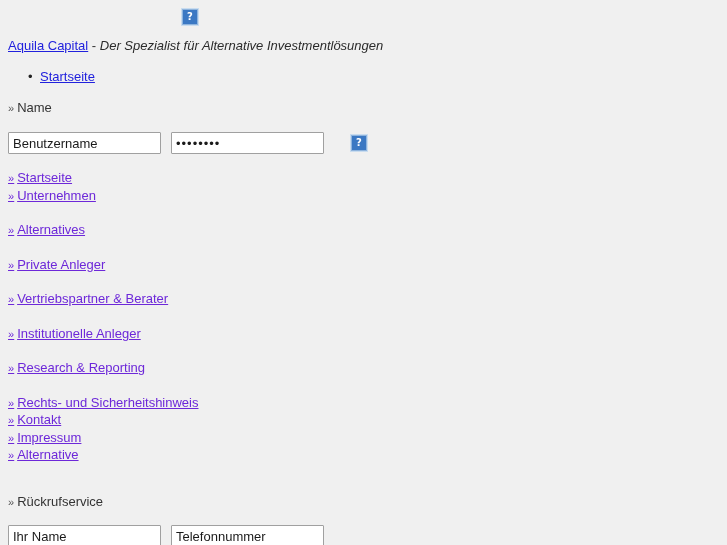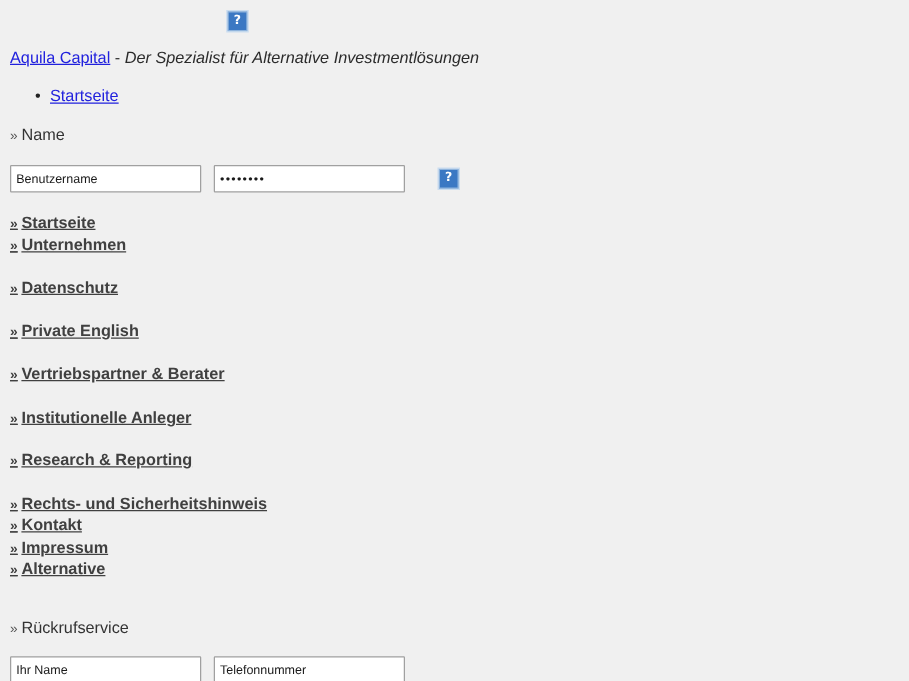--- a/index.html
+++ b/index.html
@@ -124,42 +124,41 @@
     left: 8px;
     display: flex;
     align-items: center;
   }
   .txt {
     box-sizing: border-box;
     height: 22px;
     border: 1px solid #a0a0a0;
     background: #ffffff;
     font-family: "Liberation Sans", "DejaVu Sans", sans-serif;
-    font-size: 10px;
+    font-size: 13px;
     color: #1a1a1a;
     padding: 1px 4px;
     border-radius: 1px;
     outline: none;
   }
   .txt.user { width: 153px; }
   .txt.pass { width: 153px; margin-left: 10px; letter-spacing: 1px; }
   .txt.name { width: 153px; }
   .txt.phone { width: 153px; margin-left: 10px; }
   .row-icon { margin-left: 27px; }
 
   
   .nav-link {
     position: absolute;
     left: 8px;
-    color: #404040;
+    color: #6d28d9;
     text-decoration: underline;
     font-size: 13px;
     white-space: nowrap;
     cursor: pointer;
-    font-weight: bold;
   }
   .nav-link .chev {
     text-decoration: underline;
     font-size: 11px;
     margin-right: 3px;
   }
 </style>
 </head>
 <body>
 
@@ -184,22 +183,22 @@
   </div>
 
   <div class="form-row" style="top:132px">
     <input class="txt user" type="text" value="Benutzername" style="">
     <input class="txt pass" type="text" value="••••••••" style="">
     <span class="broken-img row-icon"></span>
   </div>
 
   <a class="nav-link" style="top:170px" href="#"><span class="chev">»</span><span>Startseite</span></a>
   <a class="nav-link" style="top:188px" href="#"><span class="chev">»</span><span>Unternehmen</span></a>
-  <a class="nav-link" style="top:222px" href="#"><span class="chev">»</span><span>Datenschutz</span></a>
-  <a class="nav-link" style="top:257px" href="#"><span class="chev">»</span><span>Private English</span></a>
+  <a class="nav-link" style="top:222px" href="#"><span class="chev">»</span><span>Alternatives</span></a>
+  <a class="nav-link" style="top:257px" href="#"><span class="chev">»</span><span>Private Anleger</span></a>
   <a class="nav-link" style="top:291px" href="#"><span class="chev">»</span><span>Vertriebspartner &amp; Berater</span></a>
   <a class="nav-link" style="top:360px" href="#"><span class="chev">»</span><span>Research &amp; Reporting</span></a>
   <a class="nav-link" style="top:326px" href="#"><span class="chev">»</span><span>Institutionelle Anleger</span></a>
   <a class="nav-link" style="top:395px" href="#"><span class="chev">»</span><span>Rechts- und Sicherheitshinweis</span></a>
   <a class="nav-link" style="top:412px" href="#"><span class="chev">»</span><span>Kontakt</span></a>
   <a class="nav-link" style="top:430px" href="#"><span class="chev">»</span><span>Impressum</span></a>
   <a class="nav-link" style="top:447px" href="#"><span class="chev">»</span><span>Alternative</span></a>
 
   <div class="plain-label" style="top:494px">
     <span class="chev">»</span><span>Rückrufservice</span>

